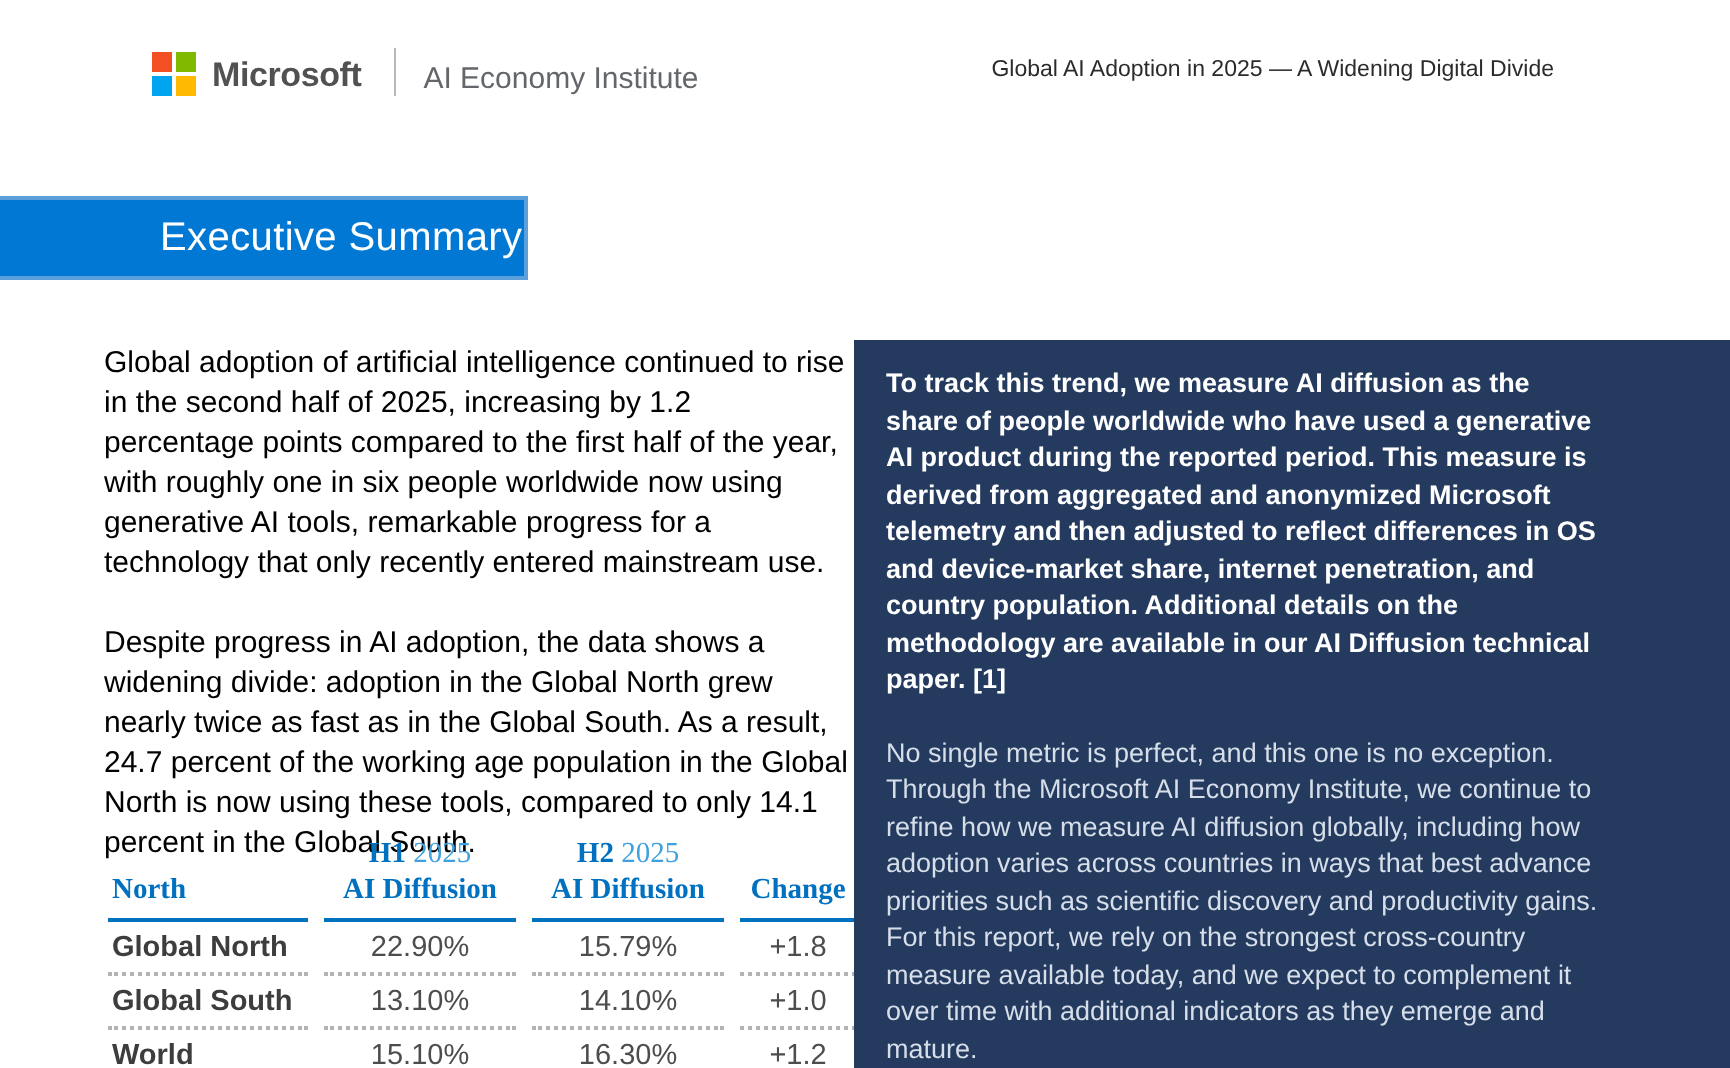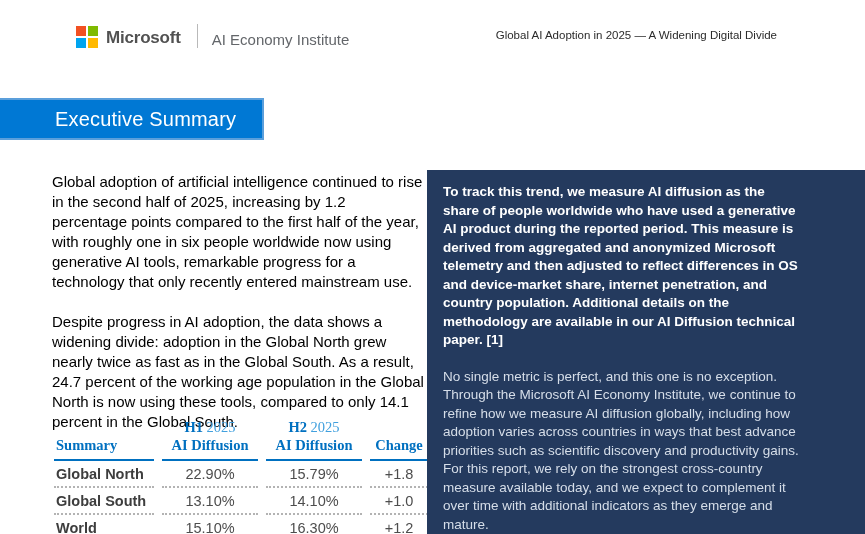--- a/index.html
+++ b/index.html
@@ -43,21 +43,21 @@
   .doc-title .bold { font-weight: 400; }
 
   
   .banner {
     position: absolute; left: 0; top: 98px;
     width: 264px; height: 42px;
     background: #0078D4;
     border: 2px solid #5b9fdb;
     border-left: none;
     display: flex; align-items: center;
-    padding-left: 55px;
+    padding-left: 80px;
     color: #ffffff;
   }
   .banner h1 { font-size: 20px; font-weight: 500; letter-spacing: 0.2px; }
 
   
   .left-col {
     position: absolute; left: 52px; top: 172px; width: 372px;
   }
   .left-col p {
     font-size: 15px; line-height: 20px; color: #000000;
@@ -129,21 +129,21 @@
 
   <table class="data-table">
     <thead>
       <tr class="top-head">
         <th class="col-region"></th>
         <th class="col-h"><span>H1</span> <span class="year">2025</span></th>
         <th class="col-h"><span>H2</span> <span class="year">2025</span></th>
         <th class="col-change"></th>
       </tr>
       <tr class="sub-head">
-        <th class="col-region">Summary</th>
+        <th class="col-region">North</th>
         <th class="col-h">AI Diffusion</th>
         <th class="col-h">AI Diffusion</th>
         <th class="col-change">Change</th>
       </tr>
     </thead>
     <tbody>
       <tr>
         <td class="region">Global North</td>
         <td>22.90%</td>
         <td>15.79%</td>

